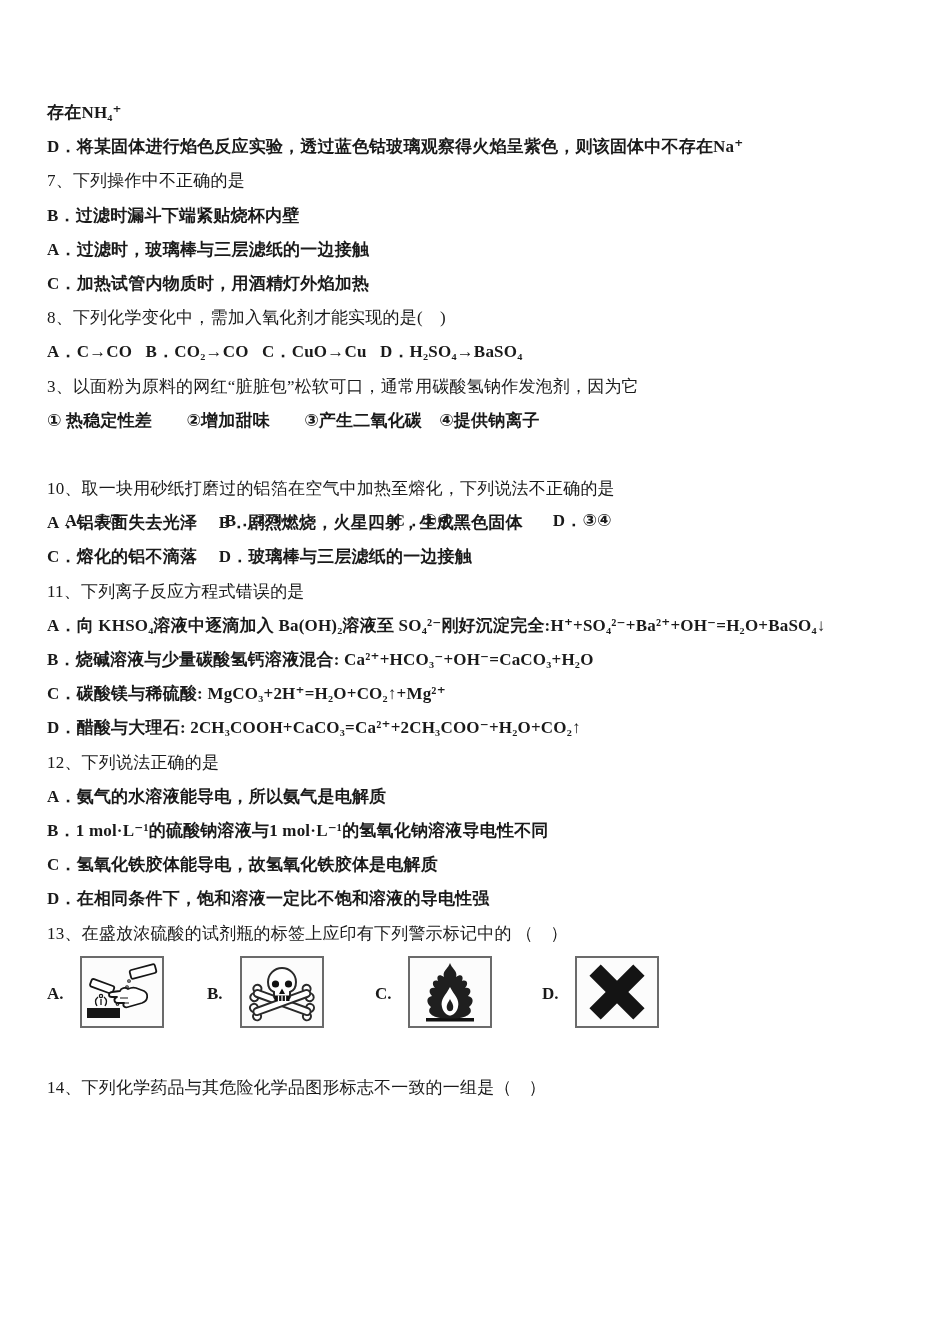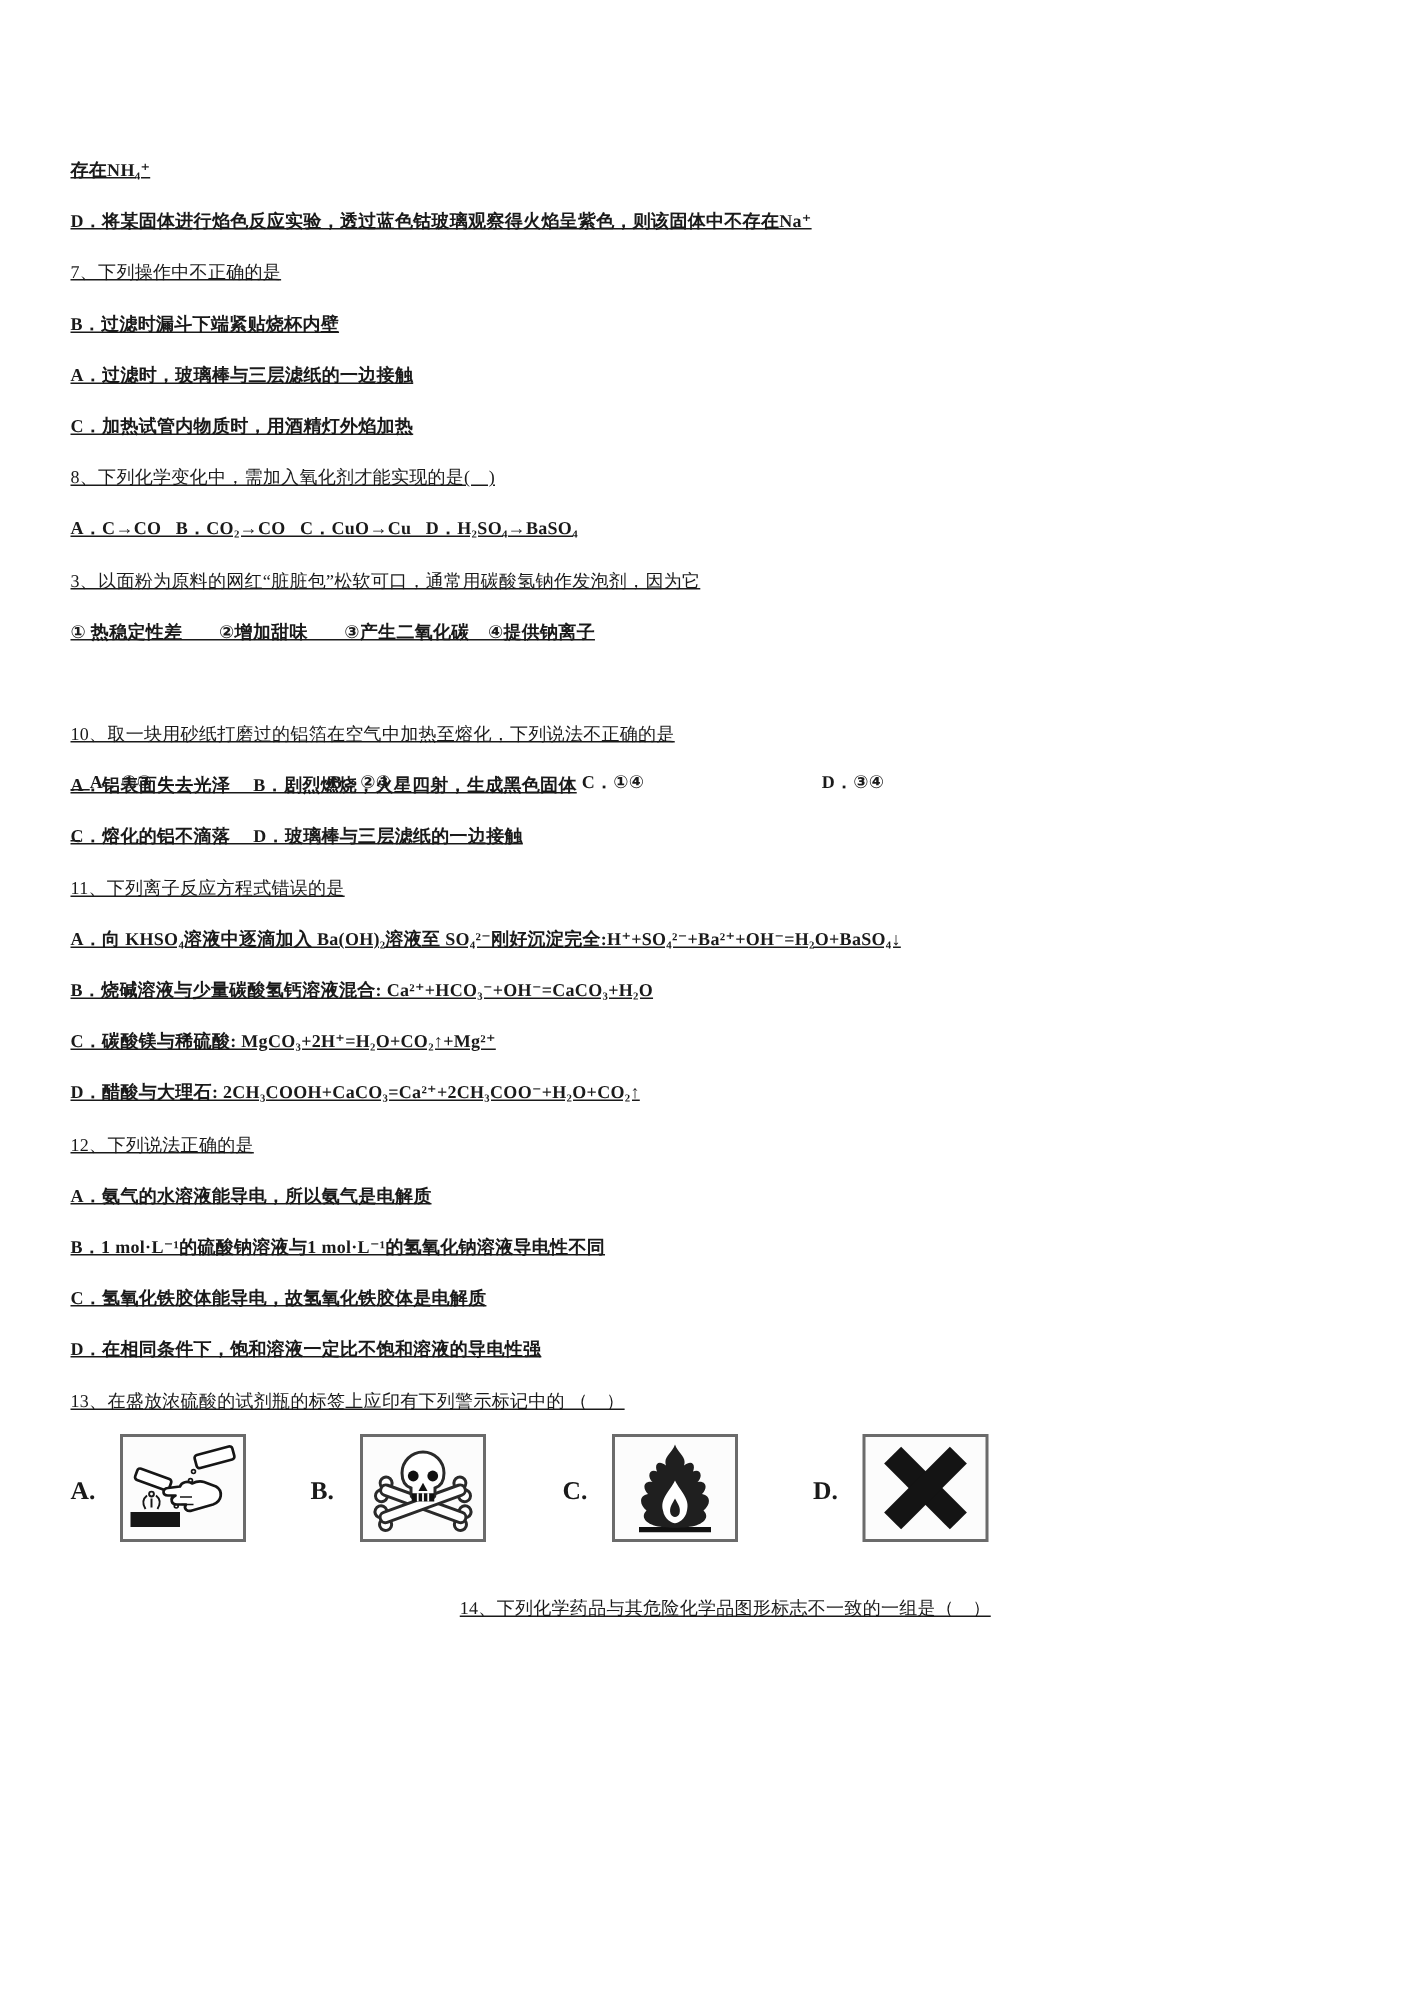--- a/index.html
+++ b/index.html
@@ -8,26 +8,25 @@
     background:#ffffff;color:#1a1a1a;
     font-family:"Liberation Serif","DejaVu Serif","DejaVu Sans",serif;
     overflow:hidden;position:relative;
   }
   .doc{
     position:absolute;inset:0;
     padding:96px 30px 0 47px;
     box-sizing:border-box;
   }
   .ln{
-    font-size:12px;
+    font-size:17px;
     line-height:34.2px;
     height:34.2px;
     white-space:pre;
     letter-spacing:0.2px;
-    text-decoration:underline;
   }
   .stem{font-weight:400;}
   .opt{font-weight:700;}
   
   .cols span{display:inline-block;}
   .col-a{width:160px;margin-top:32px;}
   .col-b{width:168px;}
   .col-c{width:160px;}
   
   .hazard-row{
@@ -46,21 +45,21 @@
   .hazard-box{
     width:84px;height:72px;
     border:2px solid #6b6b6b;
     background:#fcfcfc;
     display:flex;align-items:center;justify-content:center;
     box-sizing:border-box;
   }
   .mt-b{margin-left:43px;}
   .mt-c{margin-left:51px;}
   .mt-d{margin-left:50px;}
-  .q14{margin-top:24px;text-align:center;}
+  .q14{margin-top:40px;}
   svg{display:block;}
 </style>
 </head>
 <body>
 
 <div class="doc">
 
   <div class="ln opt">存在NH₄⁺</div>
   <div class="ln opt">D．将某固体进行焰色反应实验，透过蓝色钴玻璃观察得火焰呈紫色，则该固体中不存在Na⁺</div>
 

